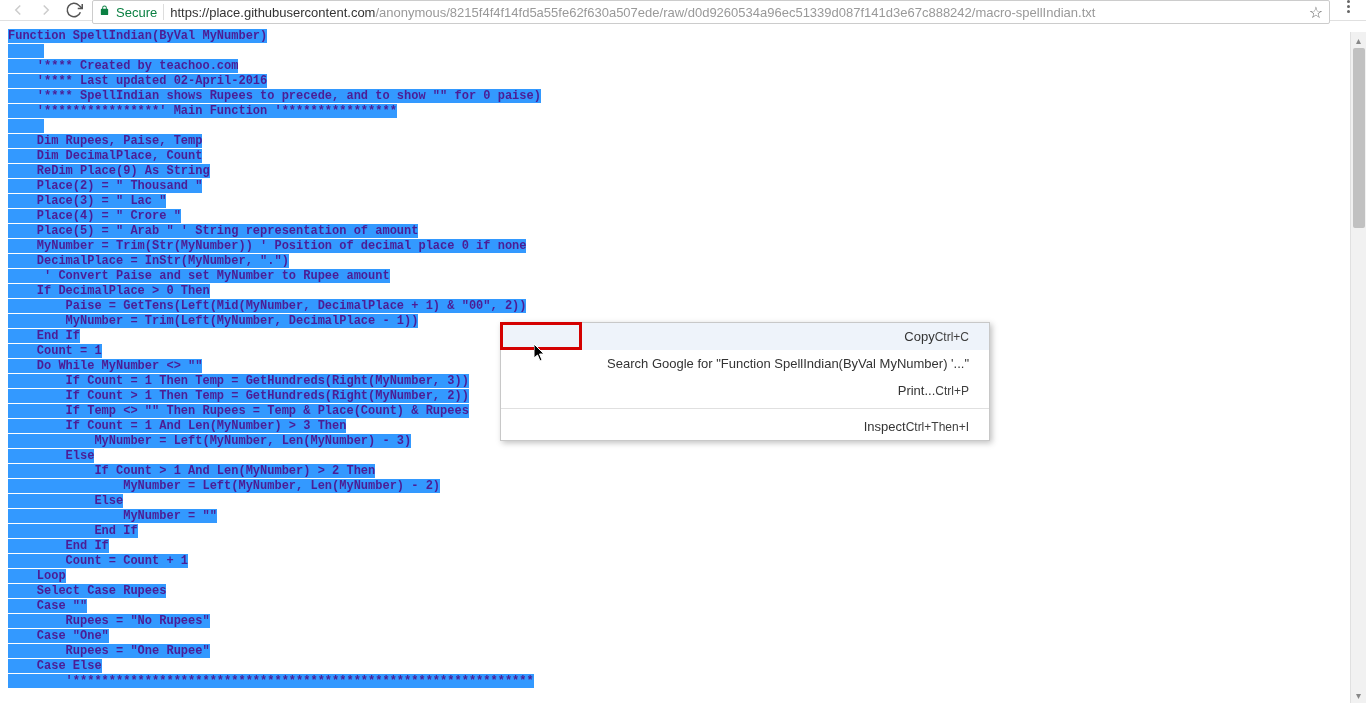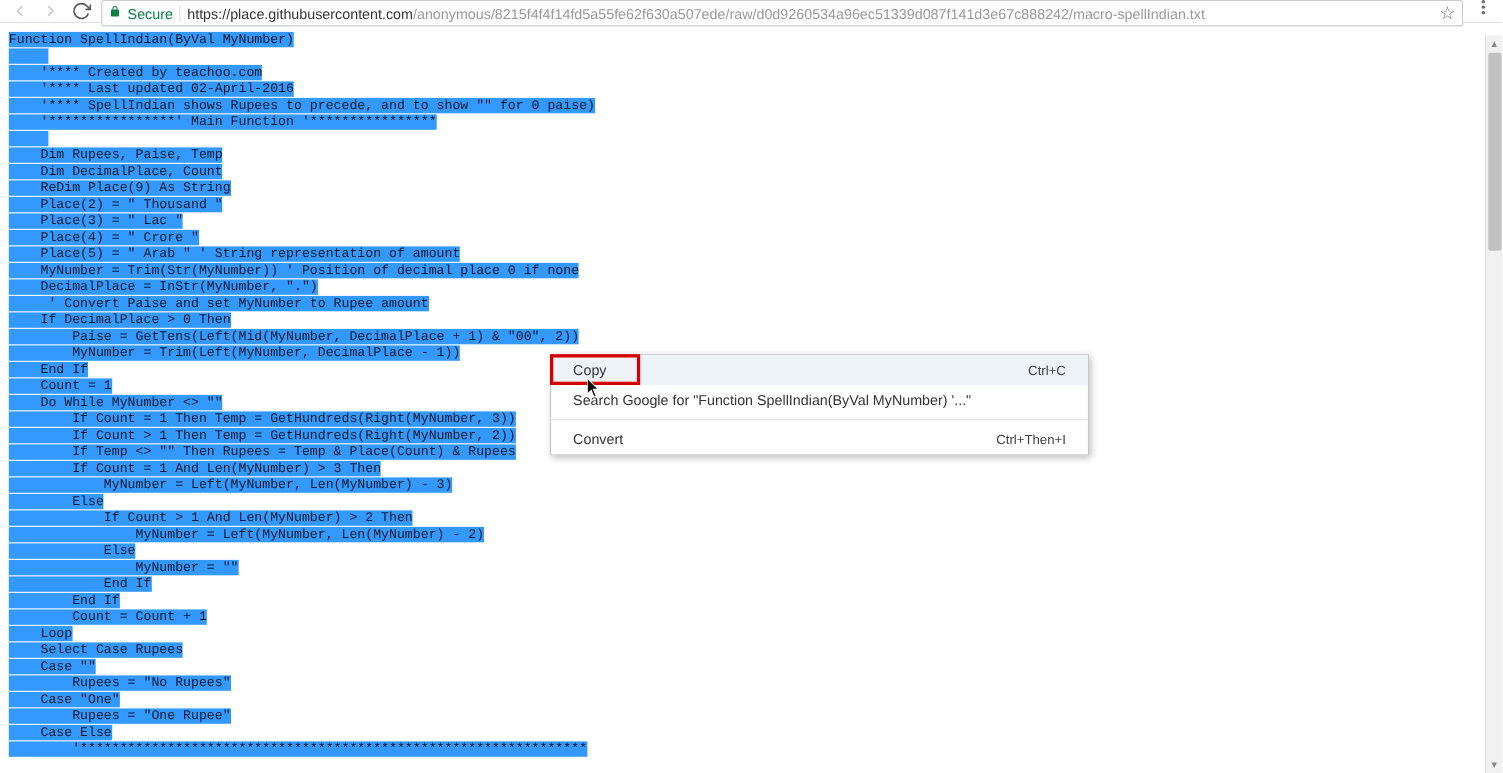--- a/index.html
+++ b/index.html
@@ -63,36 +63,37 @@
       font-size: 12px;
       line-height: 15px;
       white-space: pre;
       color: #fff;
     }
     .code-block .line {
       display: block;
     }
     .code-block .line .sel {
       background: #3399ff;
-      color: #0f172a;
+      color: #4c1d95;
+      font-weight: bold;
     }
     .context-menu {
       position: absolute;
       left: 500px;
       top: 322px;
       width: 490px;
       background: #fff;
       border: 1px solid #c8c8c8;
       box-shadow: 2px 2px 6px rgba(0,0,0,0.25);
       font-size: 13px;
       z-index: 10;
     }
     .menu-item {
       display: flex;
-      justify-content: space-between;
+      justify-content: flex-end;
       align-items: center;
       padding: 6px 20px;
       color: #333;
       cursor: pointer;
     }
     .menu-item .shortcut { color: #404040; font-size: 12px; }
     .menu-separator { height: 1px; background: #e0e0e0; margin: 4px 0; }
     .highlight-box {
       position: absolute;
       left: 500px;
@@ -184,23 +185,27 @@
 
 <div class="context-menu">
   <div class="menu-item" style="background:#eef3fa">
     <span>Copy</span>
     <span class="shortcut">Ctrl+C</span>
   </div>
   <div class="menu-item">
     <span>Search Google for "Function SpellIndian(ByVal MyNumber)         '..."</span>
     <span class="shortcut"></span>
   </div>
+  <div class="menu-item">
+    <span>Print...</span>
+    <span class="shortcut">Ctrl+P</span>
+  </div>
   <div class="menu-separator"></div>
   <div class="menu-item">
-    <span>Convert</span>
+    <span>Inspect</span>
     <span class="shortcut">Ctrl+Then+I</span>
   </div>
 </div>
 
 <div class="highlight-box"></div>
 
 <div class="cursor-pointer">
   <svg width="14" height="18" viewBox="0 0 14 18">
       <path d="M0 0 L0 14 L3.5 11 L6 17 L8 16 L5.5 10 L10 10 Z" fill="#000" stroke="#fff" stroke-width="1"></path>
     </svg>

